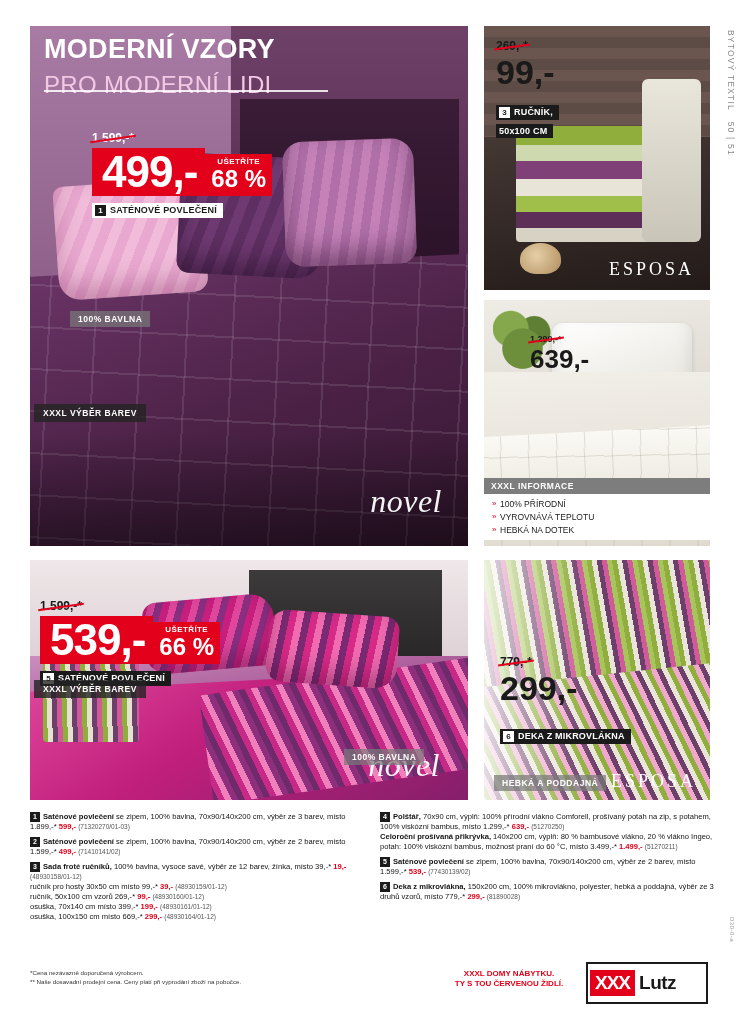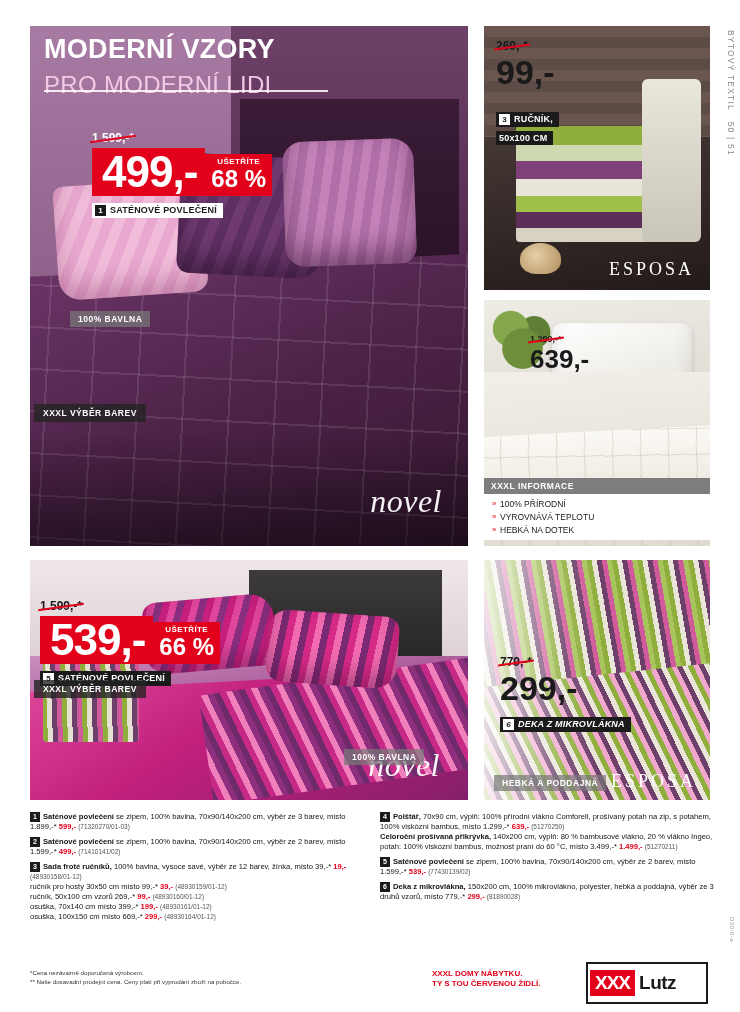--- a/index.html
+++ b/index.html
@@ -205,22 +205,22 @@
     width:10px; height:10px; background:#1a1a1a; color:#fff;
     font-size:7px; font-weight:700; margin-right:3px; vertical-align:top;
   }
   .leg-body { display:inline; }
   .p-red { color:#e2001a; font-weight:700; }
   .code { font-size:6.5px; color:#555; }
 
   .footnote { position:absolute; left:30px; top: 968px; width: 340px;
     font-size:6.2px; color:#333; line-height:1.5; }
 
-  .footer-slogan { position:absolute; left:432px; top:969px; width:130px;
-    text-align:left; font-size:8px; font-weight:700; color:#e2001a; line-height:1.3; }
+  .footer-slogan { position:absolute; left:444px; top:969px; width:130px;
+    text-align:center; font-size:8px; font-weight:700; color:#e2001a; line-height:1.3; }
   .logo { position:absolute; left:586px; top:962px; width:122px; height:42px;
     background:#ffffff; border:2px solid #1a1a1a; display:flex; align-items:center; }
   .logo .xxx { background:#e2001a; color:#fff; font-size:19px; font-weight:700;
     padding:2px 5px; letter-spacing:-1px; margin-left:2px; }
   .logo .lutz { color:#1a1a1a; font-size:19px; font-weight:700; letter-spacing:-.5px; padding-left:4px;}
 </style>
 </head>
 <body>
 
 <div class="page">
@@ -280,21 +280,21 @@
     <div class="wood"></div>
     <div class="stack"></div>
     <div class="towelR"></div>
     <div class="shell"></div>
     <div class="brand-esposa" style="right:16px; bottom:10px;">ESPOSA</div>
   </div>
 
   <div style="position:absolute; left:496px; top:36px;">
     <div class="old-price dark">269,-*</div>
     <div style="font-size:34px; font-weight:700; color:#1a1a1a; line-height:1; margin-top:1px;">99,-</div>
-    <div style="margin-top:19px;text-decoration:underline;">
+    <div style="margin-top:12px;text-decoration:underline;">
       <span class="prod-label dark">
         <span class="num-chip light">3</span><span>RUČNÍK,</span>
       </span><br>
       <span class="prod-label dark" style="margin-top:1px;">
         <span>50x100 CM</span>
       </span>
     </div>
   </div>
 
   <div class="panel" id="pillowPanel">
@@ -365,21 +365,21 @@
   <div class="panel" id="bottomRight">
     <div class="sofa"></div>
     <div class="throw"></div>
     <div class="fade"></div>
     <div class="brand-esposa" style="right:14px; bottom:8px;">ESPOSA</div>
   </div>
 
   <div style="position:absolute; left:500px; top:652px;">
     <div class="old-price dark">779,-*</div>
     <div style="font-size:34px; font-weight:700; color:#1a1a1a; line-height:1; margin-top:1px;">299,-</div>
-    <div style="margin-top:8px;font-style:italic;">
+    <div style="margin-top:20px;">
       <span class="prod-label dark">
         <span class="num-chip light">6</span><span>DEKA Z MIKROVLÁKNA</span>
       </span>
     </div>
   </div>
   <div style="position:absolute; left:494px; top:772px;">
     <span class="tag-grey">HEBKÁ A PODDAJNÁ</span>
   </div>
 
   <div class="legend">

